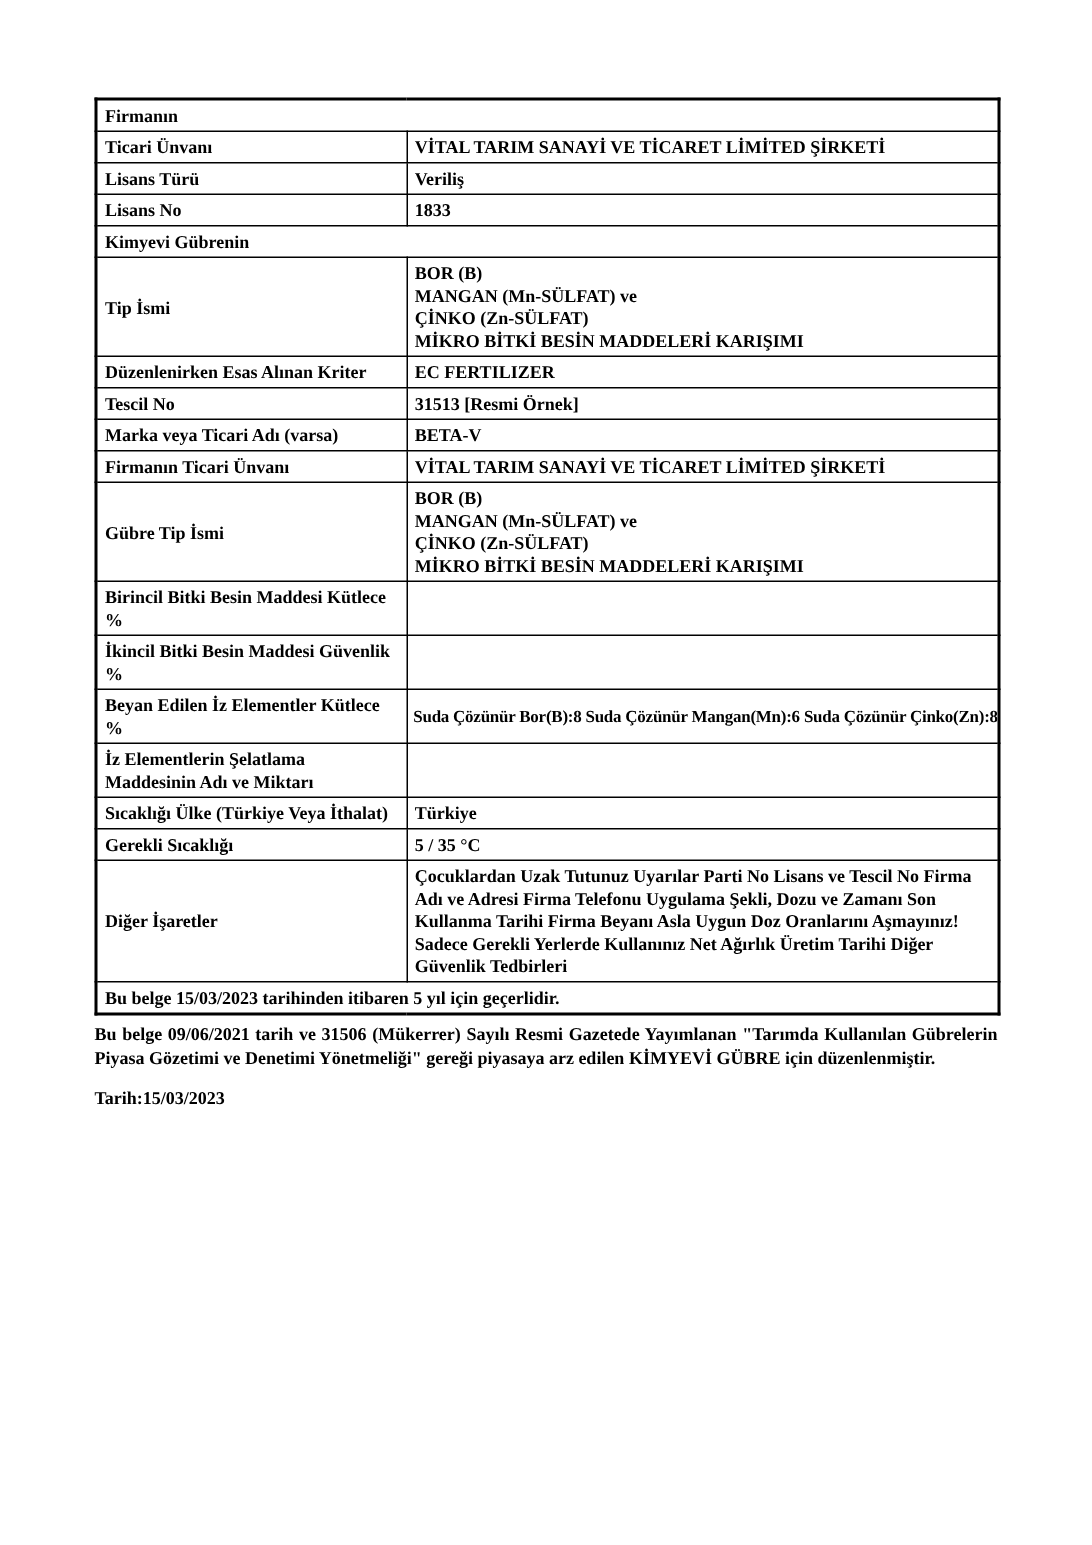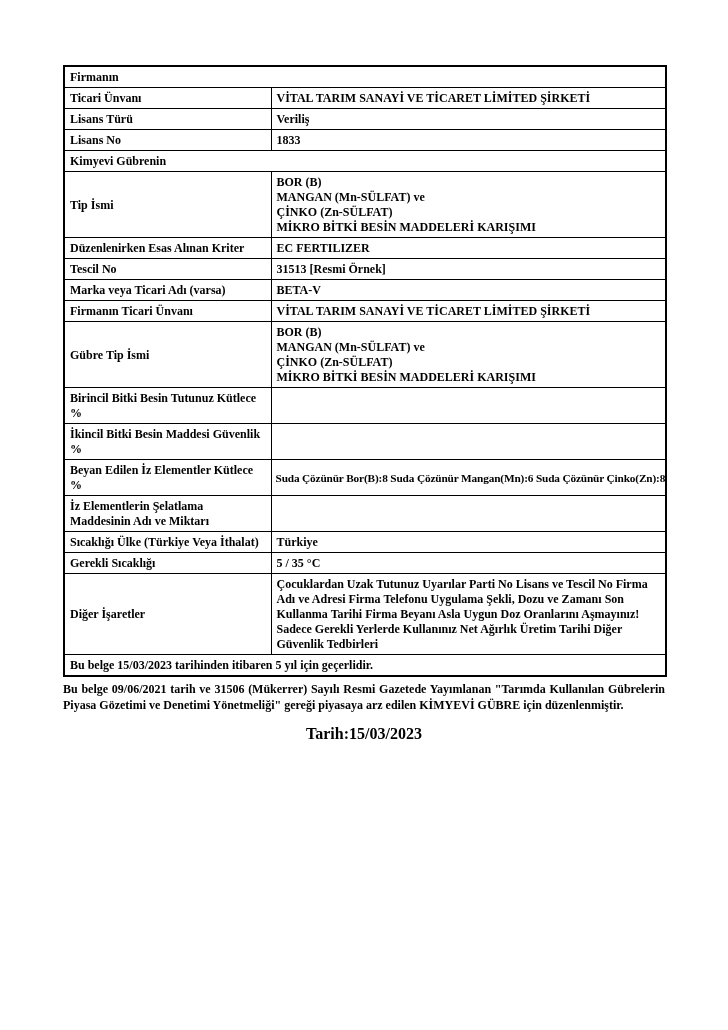--- a/index.html
+++ b/index.html
@@ -48,22 +48,22 @@
   .footer-note {
     margin-top: 4px;
     font-weight: bold;
     font-size: 12px;
     line-height: 16px;
     text-align: justify;
   }
   .date-line {
     margin-top: 12px;
     font-weight: bold;
-    font-size: 16px;
-    text-align: center;
+    font-size: 12px;
+    text-align: left;
   }
 </style>
 </head>
 <body>
 
 <div class="page">
   <div class="content">
 
     <table class="cert">
       <colgroup>
@@ -113,21 +113,21 @@
           <td class="value-cell">VİTAL TARIM SANAYİ VE TİCARET LİMİTED ŞİRKETİ</td>
         </tr>
         <tr>
           <td class="label-cell">Gübre Tip İsmi</td>
           <td class="value-cell multiline">BOR (B)
 MANGAN (Mn-SÜLFAT) ve
 ÇİNKO (Zn-SÜLFAT)
 MİKRO BİTKİ BESİN MADDELERİ KARIŞIMI</td>
         </tr>
         <tr>
-          <td class="label-cell">Birincil Bitki Besin Tutunuz Kütlece %</td>
+          <td class="label-cell">Birincil Bitki Besin Maddesi Kütlece %</td>
           <td class="value-cell"></td>
         </tr>
         <tr>
           <td class="label-cell">İkincil Bitki Besin Maddesi Güvenlik %</td>
           <td class="value-cell"></td>
         </tr>
         <tr>
           <td class="label-cell">Beyan Edilen İz Elementler Kütlece %</td>
           <td class="value-cell tight">Suda Çözünür Bor(B):8 Suda Çözünür Mangan(Mn):6 Suda Çözünür Çinko(Zn):8</td>
         </tr>

